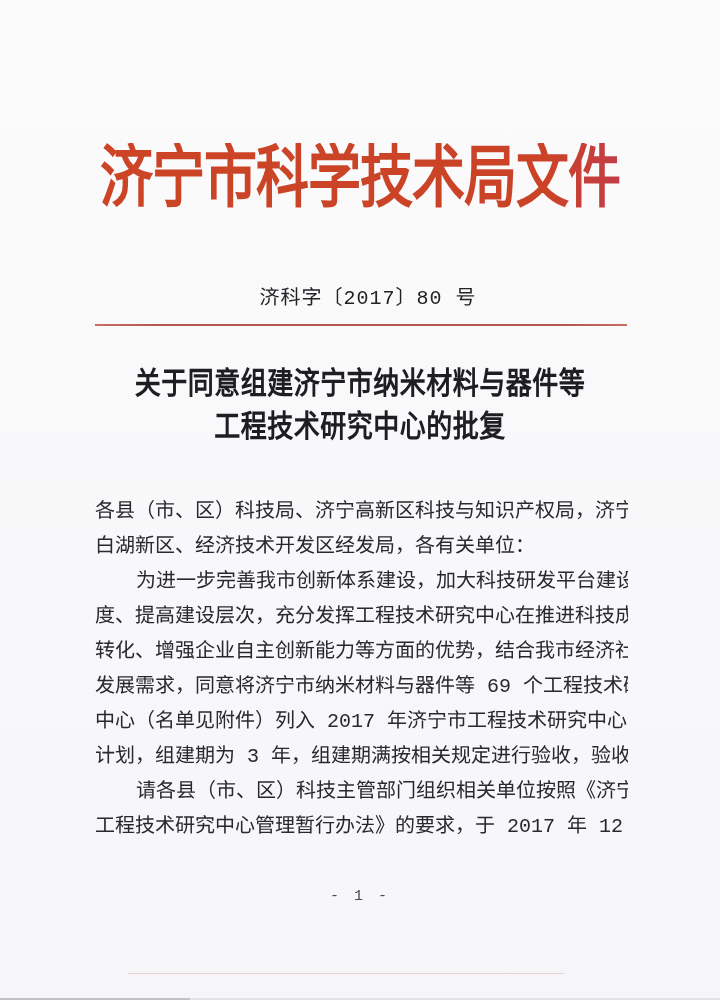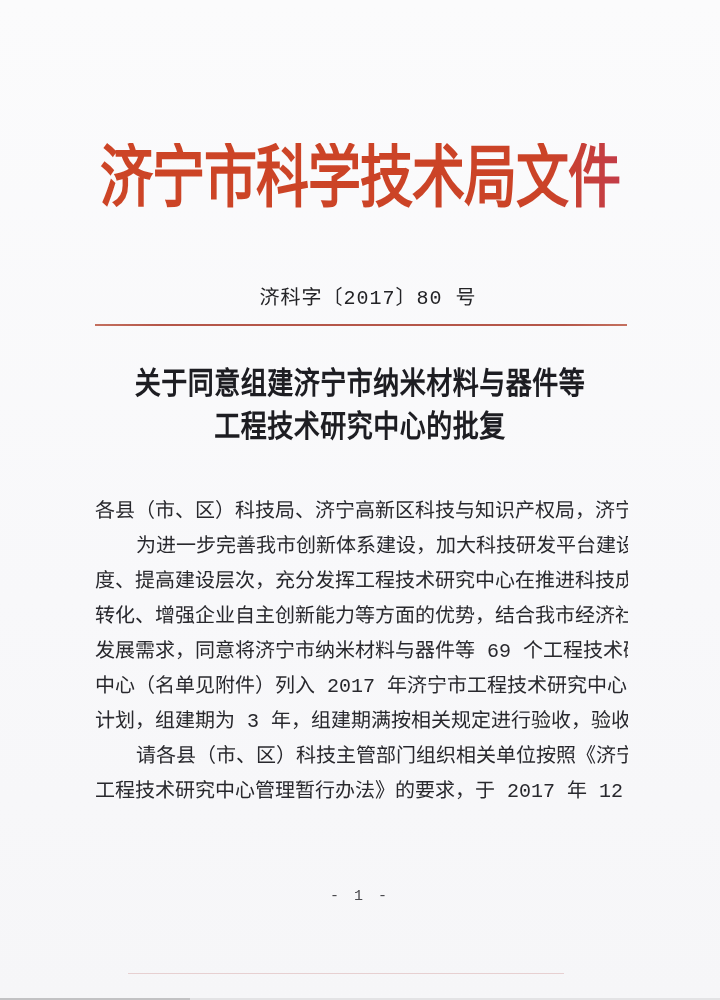--- a/index.html
+++ b/index.html
@@ -120,20 +120,21 @@
 
   <div class="redline"></div>
 
   <div class="title">
     <div>关于同意组建济宁市纳米材料与器件等</div>
     <div>工程技术研究中心的批复</div>
   </div>
 
   <div class="body-block">
     <div class="bl">各县（市、区）科技局、济宁高新区科技与知识产权局，济宁太</div>
+    <div class="bl short">白湖新区、经济技术开发区经发局，各有关单位：</div>
     <div class="bl indent">为进一步完善我市创新体系建设，加大科技研发平台建设力</div>
     <div class="bl">度、提高建设层次，充分发挥工程技术研究中心在推进科技成果</div>
     <div class="bl">转化、增强企业自主创新能力等方面的优势，结合我市经济社会</div>
     <div class="bl">发展需求，同意将济宁市纳米材料与器件等 69 个工程技术研究</div>
     <div class="bl">中心（名单见附件）列入 2017 年济宁市工程技术研究中心组建</div>
     <div class="bl">计划，组建期为 3 年，组建期满按相关规定进行验收，验收不合</div>
     <div class="bl indent">请各县（市、区）科技主管部门组织相关单位按照《济宁市</div>
     <div class="bl">工程技术研究中心管理暂行办法》的要求，于 2017 年 12 月 11</div>
   </div>
 

